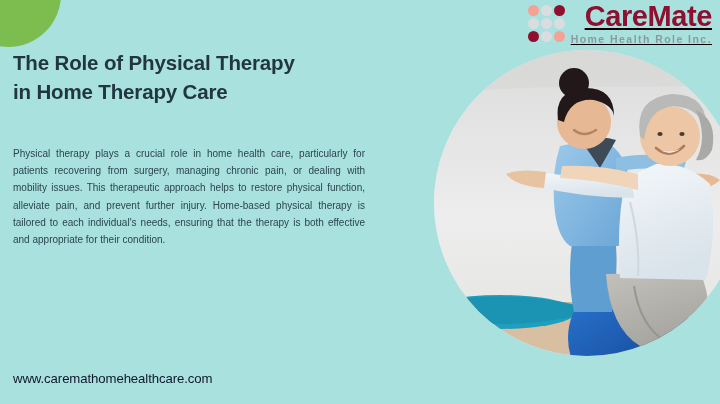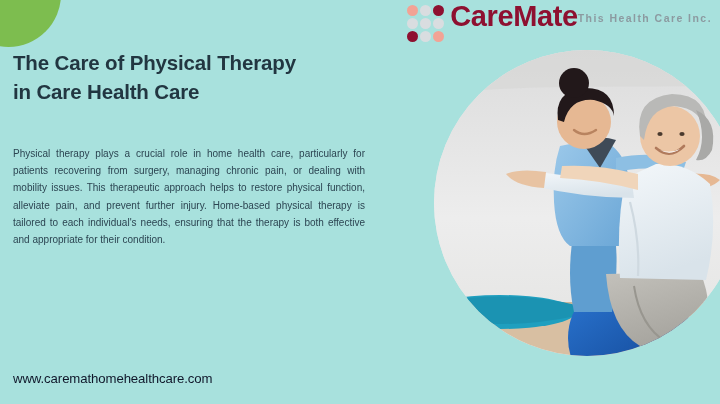--- a/index.html
+++ b/index.html
@@ -47,23 +47,24 @@
     margin-top: 3px;
   }
   .logo-dots span {
     width: 11px;
     height: 11px;
     border-radius: 50%;
     display: block;
   }
   .logo-wordmark {
     display: flex;
-    flex-direction: row;
-    align-items: center;
+    flex-direction: column;
+    align-items: flex-end;
     line-height: 1;
+    text-decoration: underline;
   }
   .logo-name {
     font-size: 29px;
     font-weight: bold;
     color: #8e1030;
     letter-spacing: -0.4px;
     line-height: 1.02;
     white-space: nowrap;
   }
   .logo-tagline {
@@ -141,21 +142,21 @@
       <span style="background:#8e1030"></span>
       <span style="background: rgb(217, 221, 224);"></span>
       <span style="background: rgb(217, 221, 224);"></span>
       <span style="background: rgb(217, 221, 224);"></span>
       <span style="background:#8e1030"></span>
       <span style="background: rgb(217, 221, 224);"></span>
       <span style="background:#f2a395"></span>
     </div>
     <div class="logo-wordmark">
       <div class="logo-name" style="color: rgb(142, 16, 48);">CareMate</div>
-      <div class="logo-tagline" style="color: rgb(140, 154, 160);">This Health Care Inc.</div>
+      <div class="logo-tagline" style="color: rgb(140, 154, 160);">Home Health Role Inc.</div>
     </div>
   </div>
 
   <div class="photo-circle">
     <svg viewBox="0 0 306 306" xmlns="http://www.w3.org/2000/svg" aria-hidden="true">
       <defs>
         <linearGradient id="wallg" x1="0" y1="0" x2="0" y2="1">
           <stop offset="0%" stop-color="#dcdcdc"></stop>
           <stop offset="55%" stop-color="#ededed"></stop>
           <stop offset="100%" stop-color="#e3e3e1"></stop>
@@ -224,22 +225,22 @@
 
       <ellipse cx="226" cy="84" rx="2.6" ry="2" fill="#4a3a2e"></ellipse>
       <ellipse cx="248" cy="84" rx="2.6" ry="2" fill="#4a3a2e"></ellipse>
       <path d="M222 98 Q236 110 250 96" stroke="#b07a5c" stroke-width="2.6" fill="none" stroke-linecap="round"></path>
       <path d="M226 100 Q236 106 246 99 Q236 104 226 100 Z" fill="#ffffff"></path>
     </svg>
   </div>
 
   <div class="content">
     <h1 class="headline" style="color: rgb(34, 54, 65);">
-      <span>The Care of Physical Therapy</span><br>
-      <span>in Care Health Care</span>
+      <span>The Role of Physical Therapy</span><br>
+      <span>in Home Therapy Care</span>
     </h1>
   </div>
 
   <p class="body-copy" style="color: rgb(44, 69, 82);">Physical therapy plays a crucial role in home health care, particularly for patients recovering from surgery, managing chronic pain, or dealing with mobility issues. This therapeutic approach helps to restore physical function, alleviate pain, and prevent further injury. Home-based physical therapy is tailored to each individual's needs, ensuring that the therapy is both effective and appropriate for their condition.</p>
 
   <div class="website">www.caremathomehealthcare.com</div>
 
 </div>
 
 </body></html>

